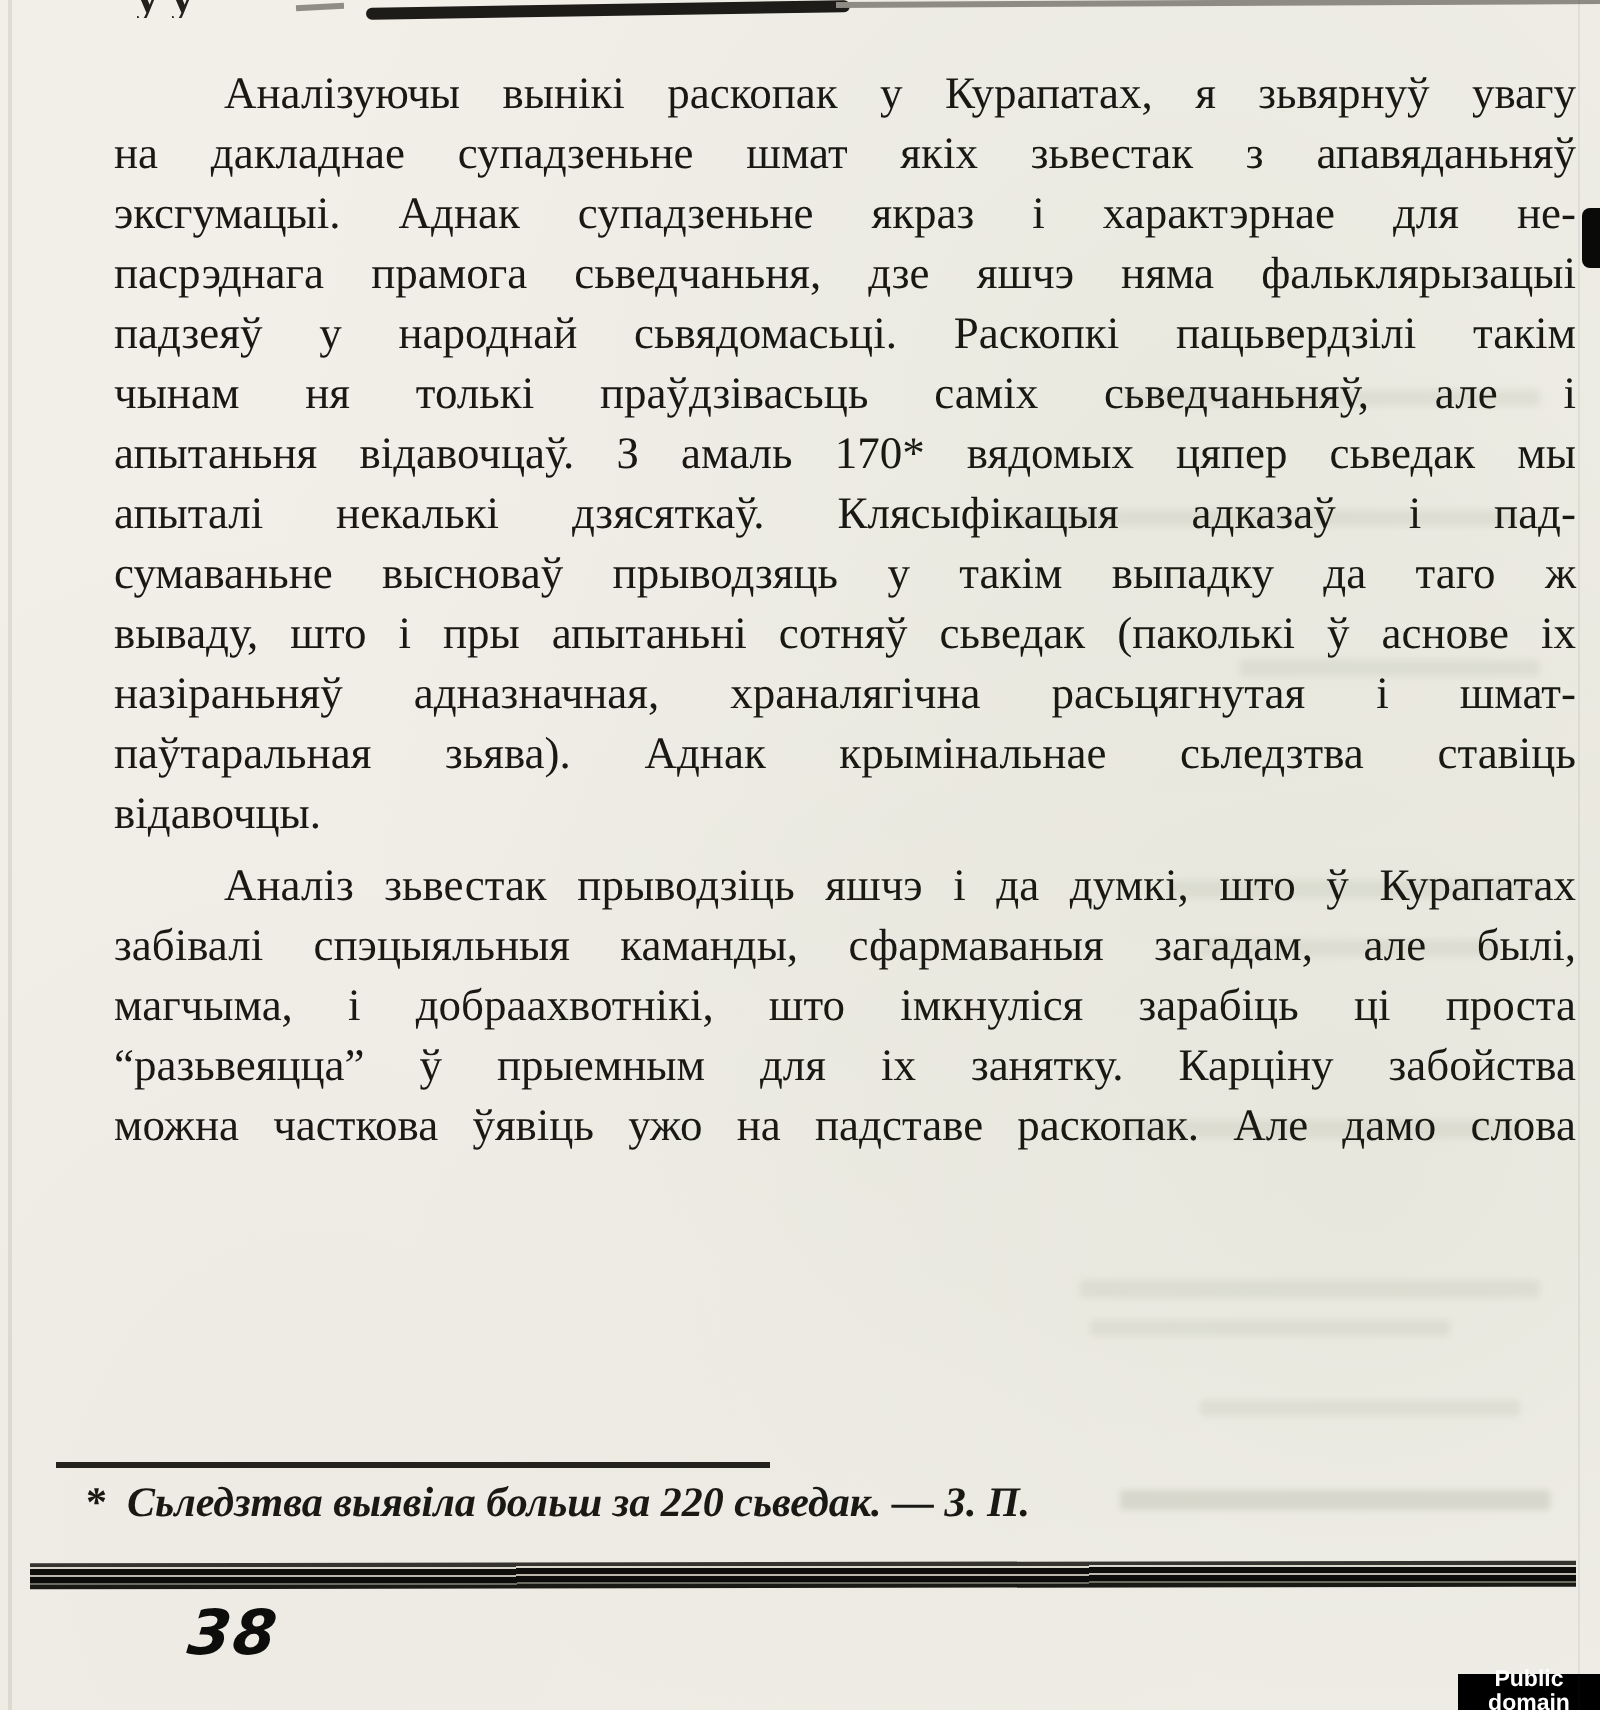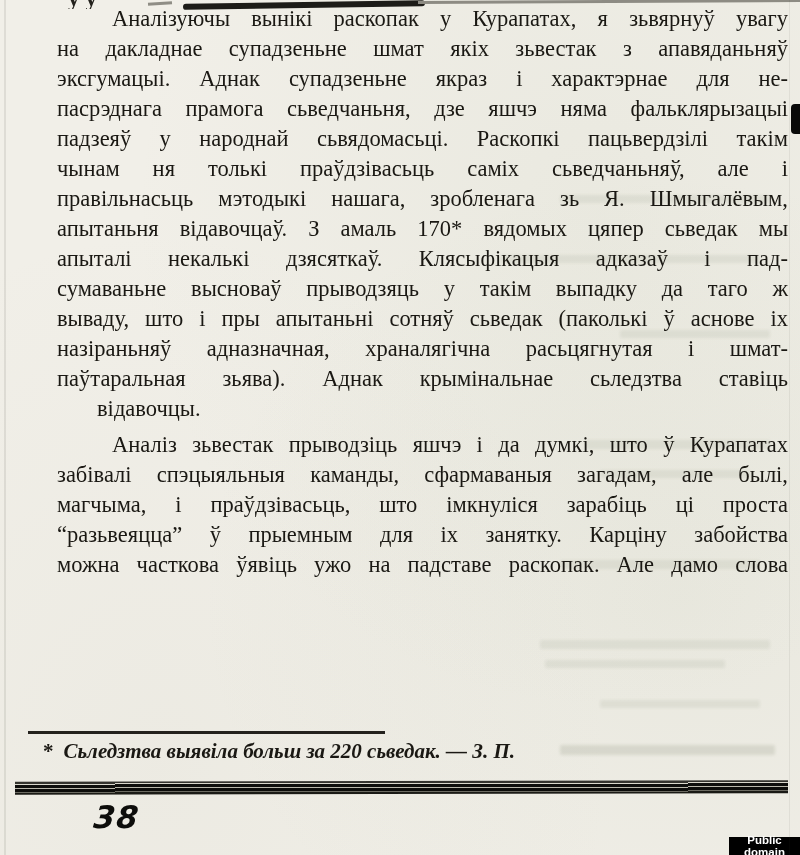--- a/index.html
+++ b/index.html
@@ -28,26 +28,26 @@
   .dash-art { position:absolute; left:148px; top:2px; width:24px; height:3px;
     background:#8f8d85; transform:rotate(-3deg); }
   .line-art-dark { position:absolute; left:183px; top:2px; width:242px; height:6px;
     background:#1d1c18; border-radius:3px; transform:rotate(-0.9deg); }
   .line-art-light { position:absolute; left:418px; top:0px; width:382px; height:3px;
     background:#8d8b83; transform:rotate(-0.3deg); }
   .edge-mark { position:absolute; left:791px; top:104px; width:9px; height:30px;
     background:#0a0a09; border-radius:4px 0 0 4px; }
 
   
-  .text-block { position:absolute; left:57px; top:4px; width:731px; }
+  .text-block { position:absolute; left:57px; top:32px; width:731px; }
   .line {
     font-size:22.5px; line-height:30px; height:30px; color:#1a1813;
     text-align:justify; text-align-last:justify; overflow:visible; white-space:nowrap;
   }
-  .line.end { text-align-last:left;margin-left:40px; }
+  .line.end { text-align-last:left; }
   .line.indent { padding-left:55px; }
   .line.bold { font-weight:bold; }
   .gap { margin-top:6px; }
 
   
   .footnote-rule { position:absolute; left:28px; top:731px; width:357px; height:3px; background:#24221d; }
   .footnote { position:absolute; left:30px; top:739px; font-size:21px; color:#1a1813; white-space:nowrap;margin-left:13px; }
   .footnote .marker { font-weight:bold; padding-right:10px; }
   .footnote .ftext { font-weight:bold; font-style:italic; }
 
@@ -108,31 +108,30 @@
   <div class="ghost g9"></div>
   <div class="ghost g10"></div>
 
   <div class="text-block">
     <div class="line indent">Аналізуючы вынікі раскопак у Курапатах, я зьвярнуў увагу</div>
     <div class="line">на дакладнае супадзеньне шмат якіх зьвестак з апавяданьняў</div>
     <div class="line">эксгумацыі. Аднак супадзеньне якраз і характэрнае для не-</div>
     <div class="line">пасрэднага прамога сьведчаньня, дзе яшчэ няма фальклярызацыі</div>
     <div class="line">падзеяў у народнай сьвядомасьці. Раскопкі пацьвердзілі такім</div>
     <div class="line">чынам ня толькі праўдзівасьць саміх сьведчаньняў, але і</div>
-    <div class="line">правільнасьць мэтодыкі нашага, зробленага зь Я. Шмыгалёвым,</div>
     <div class="line">апытаньня відавочцаў. З амаль 170* вядомых цяпер сьведак мы</div>
     <div class="line">апыталі некалькі дзясяткаў. Клясыфікацыя адказаў і пад-</div>
     <div class="line">сумаваньне высноваў прыводзяць у такім выпадку да таго ж</div>
     <div class="line">вываду, што і пры апытаньні сотняў сьведак (паколькі ў аснове іх</div>
     <div class="line">назіраньняў адназначная, храналягічна расьцягнутая і шмат-</div>
     <div class="line">паўтаральная зьява). Аднак крымінальнае сьледзтва ставіць</div>
     <div class="line end">відавочцы.</div>
     <div class="line indent gap">Аналіз зьвестак прыводзіць яшчэ і да думкі, што ў Курапатах</div>
     <div class="line">забівалі спэцыяльныя каманды, сфармаваныя загадам, але былі,</div>
-    <div class="line">магчыма, і праўдзівасьць, што імкнуліся зарабіць ці проста</div>
+    <div class="line">магчыма, і добраахвотнікі, што імкнуліся зарабіць ці проста</div>
     <div class="line">“разьвеяцца” ў прыемным для іх занятку. Карціну забойства</div>
     <div class="line">можна часткова ўявіць ужо на падставе раскопак. Але дамо слова</div>
   </div>
 
   <div class="footnote-rule"></div>
   <div class="footnote">
     <span class="marker">*</span><span class="ftext">Сьледзтва выявіла больш за 220 сьведак. — З. П.</span>
   </div>
 
   <div class="thick-bar"></div>

